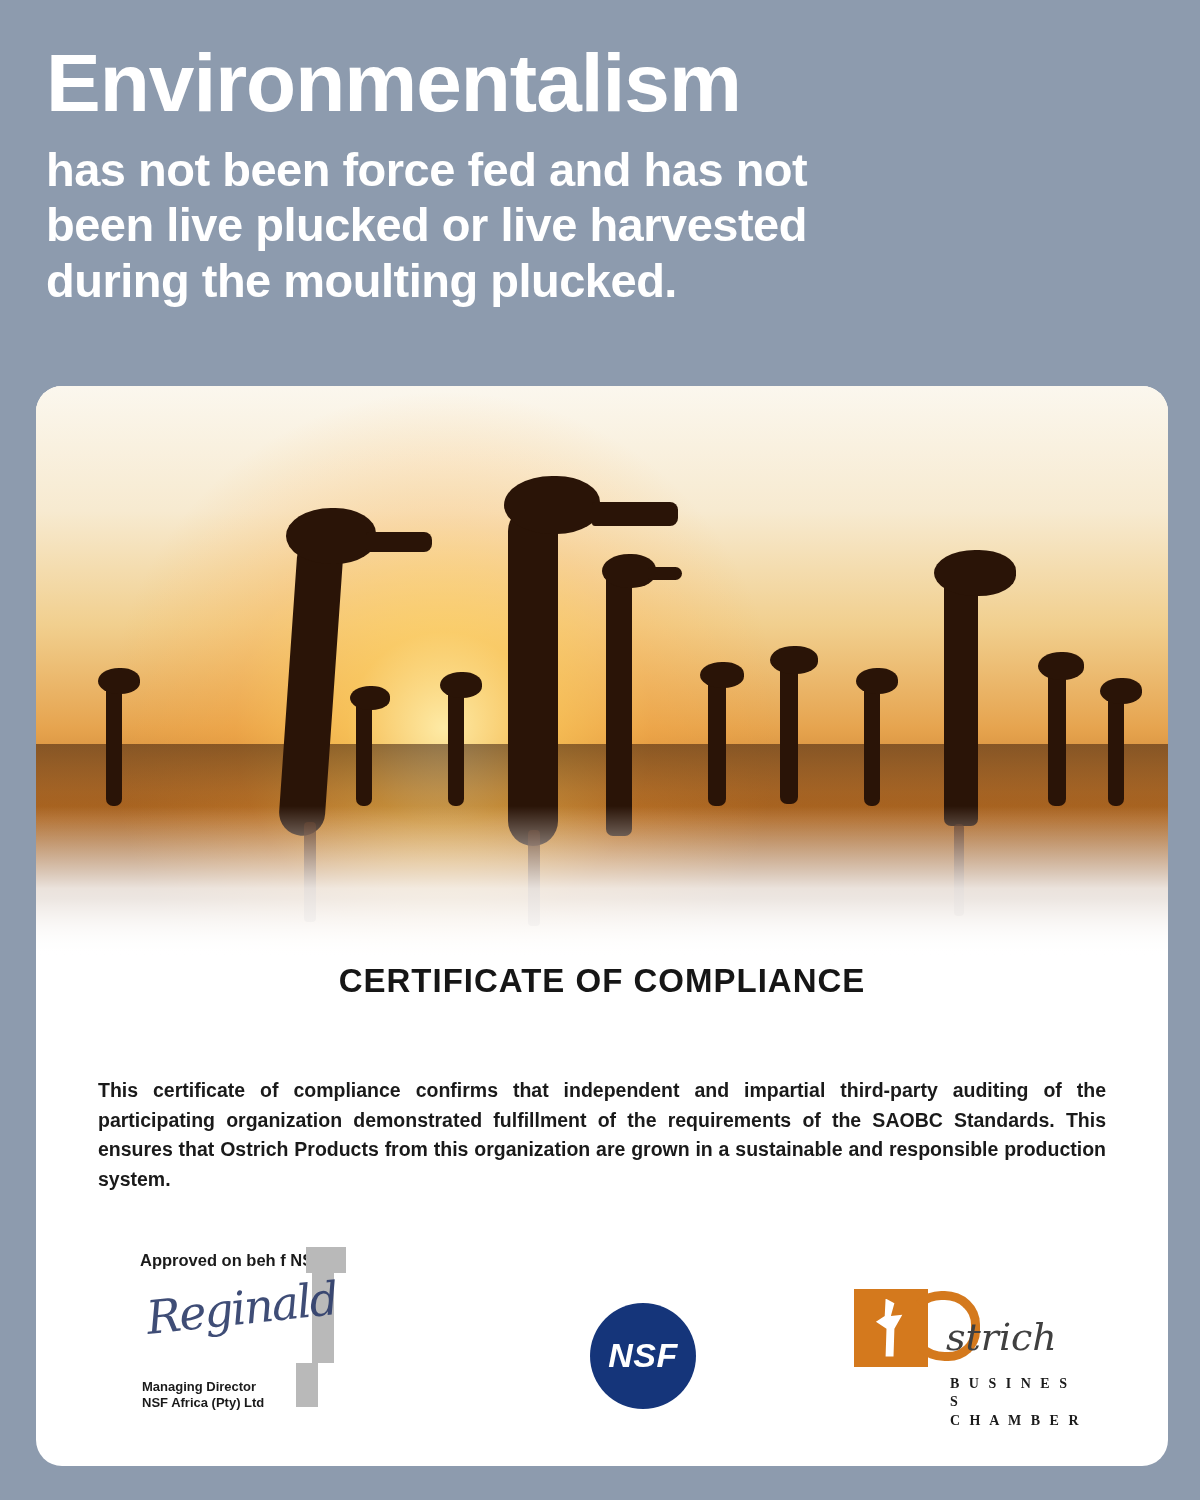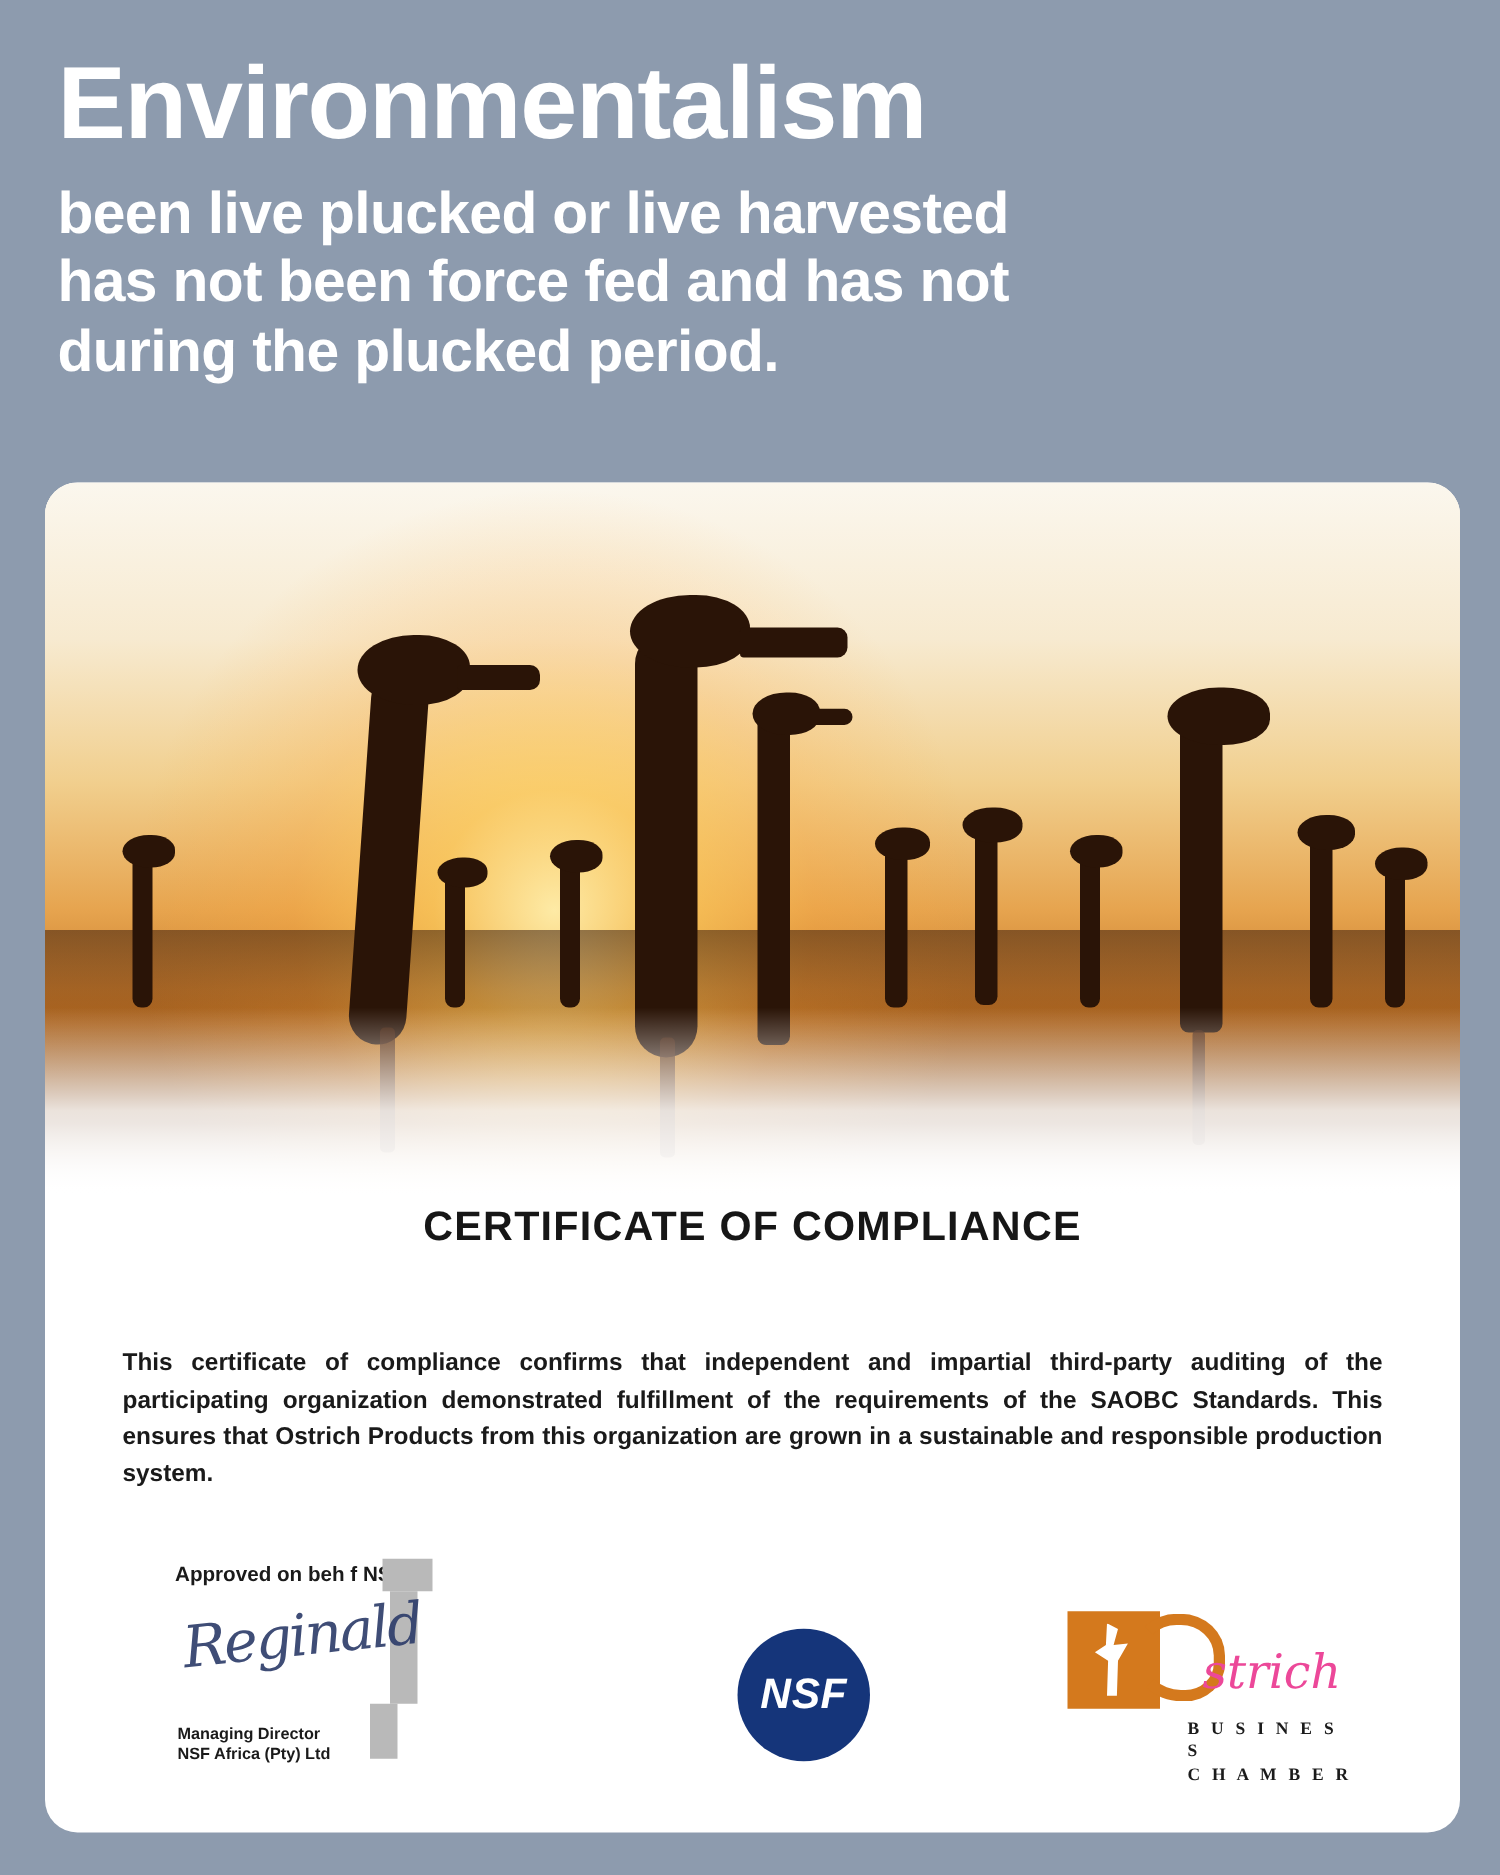--- a/index.html
+++ b/index.html
@@ -204,48 +204,48 @@
   .obc-swoosh {
     position: absolute;
     left: 52px; top: 2px;
     width: 74px; height: 70px;
     border: 9px solid #d4791d;
     border-radius: 50% 50% 45% 55%;
     border-left-color: transparent;
   }
   .obc-script {
     position: absolute;
-    left: 108px; top: 26px;
+    left: 92px; top: 26px;
     font-family: "DejaVu Serif", serif;
     font-style: italic;
     font-size: 38px;
-    color: #ec4899;
+    color: #404040;
   }
   .obc-sub {
     position: absolute;
     left: 96px; top: 86px;
     font-size: 14px;
     letter-spacing: 3px;
     font-weight: bold;
     color: #1b1b1b;
     line-height: 1.35;
     font-family: Liberation Serif, serif;
   }
 </style>
 </head>
 <body>
 
 <div class="page">
 
   <div class="headline-block">
     <div class="headline">Environmentalism</div>
     <div class="subhead">
+      <span class="line">has not been force fed and has not</span>
       <span class="line">been live plucked or live harvested</span>
-      <span class="line">has not been force fed and has not</span>
-      <span class="line">during the plucked period.</span>
+      <span class="line">during the moulting plucked.</span>
     </div>
   </div>
 
   <div class="cert-card">
 
     <div class="photo">
       <div class="sky"></div>
       <div class="ground"></div>
 
       <div class="neck" style="left:252px;bottom:120px;height:300px;width:46px;border-radius:24px;transform:rotate(4deg);"></div>

